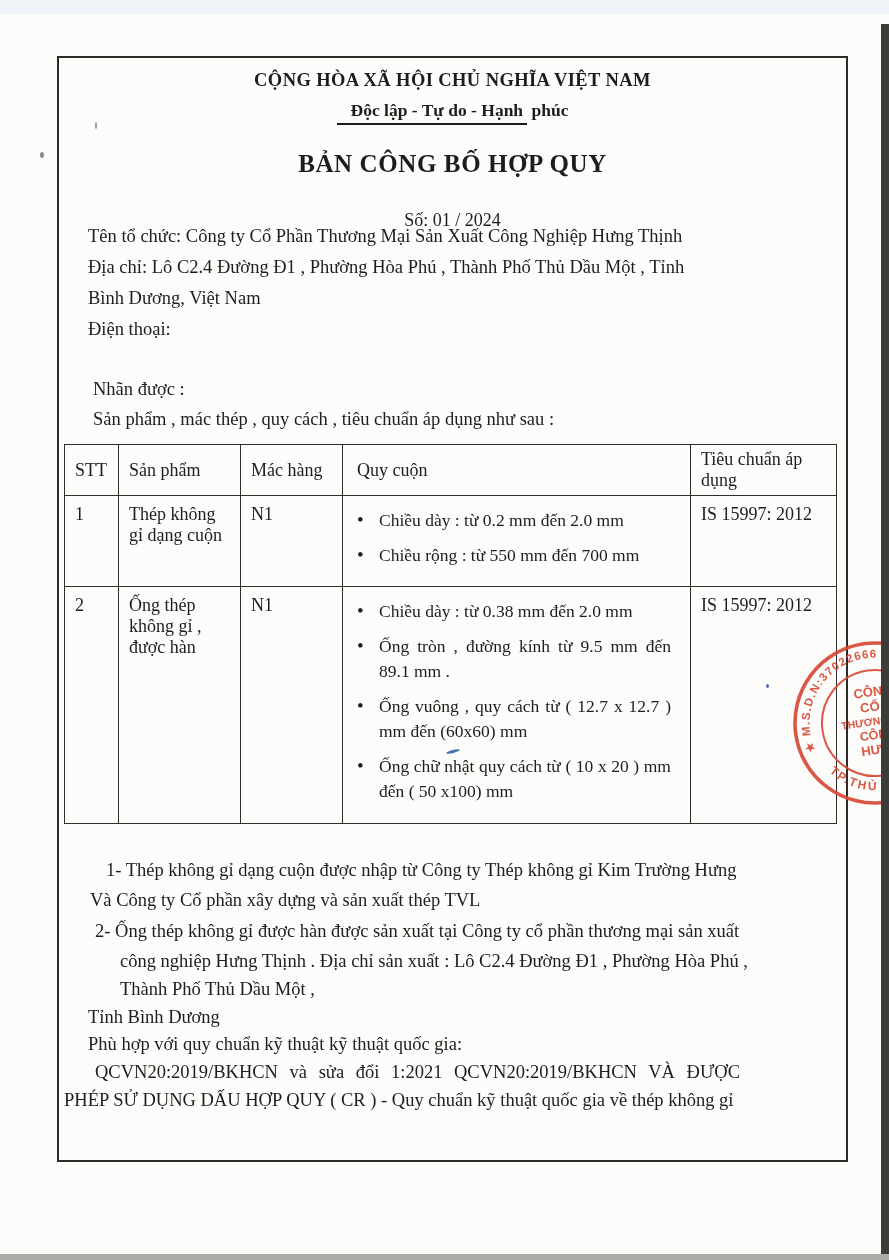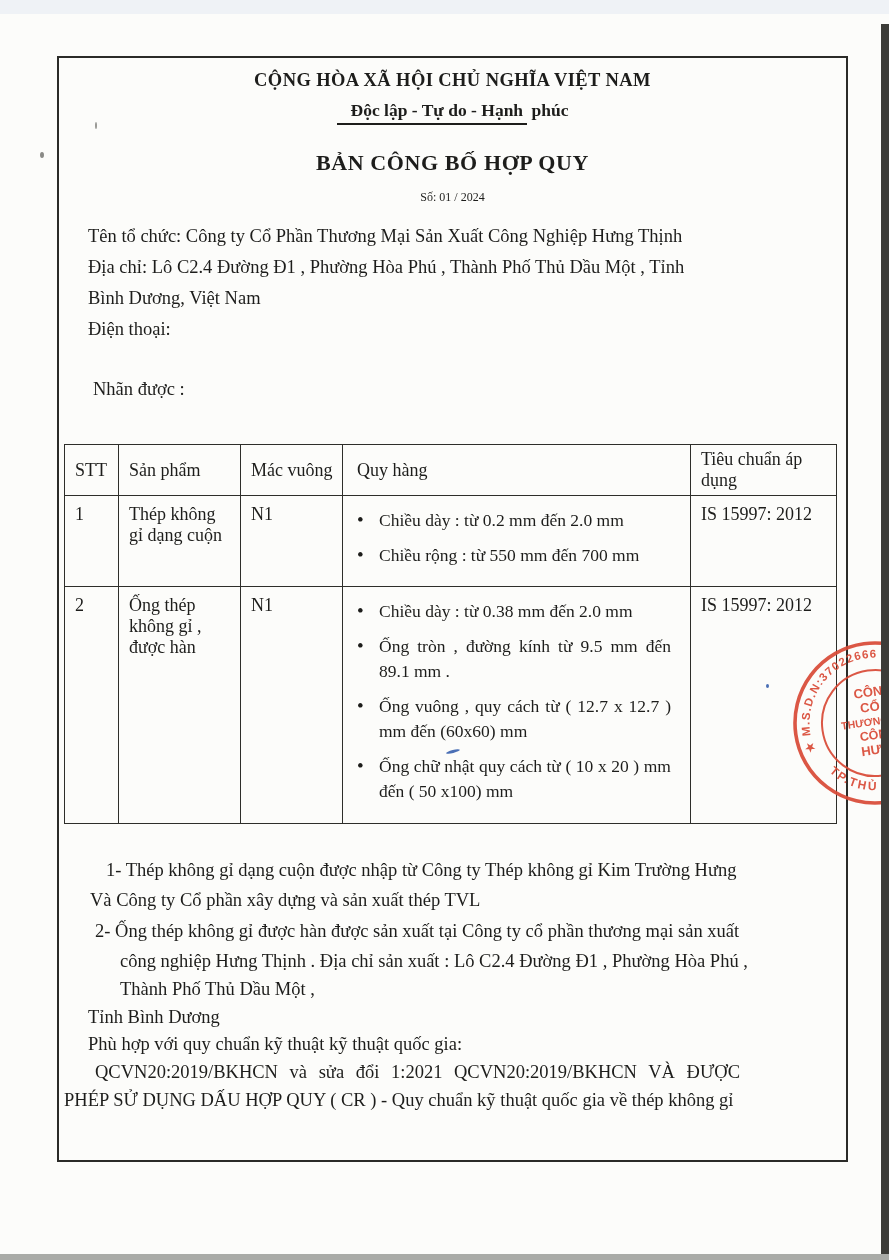--- a/index.html
+++ b/index.html
@@ -17,22 +17,22 @@
   .scan-edge-right{position:absolute;top:24px;right:0;width:8px;height:1236px;z-index:30;}
   .scan-edge-bottom{position:absolute;left:0;bottom:0;width:889px;height:6px;z-index:31;}
   .frame{
     position:absolute;left:57px;top:56px;width:787px;height:1102px;
     border:2px solid #2b2b28;
   }
   .centered{position:absolute;left:57px;width:791px;text-align:center;}
   .nat-header{top:70px;font-size:18.5px;font-weight:bold;letter-spacing:.4px;}
   .motto{top:100px;font-size:17.5px;font-weight:bold;}
   .motto .u{border-bottom:2px solid #1d1d1b;padding:0 4px 3px 14px;}
-  .doc-title{top:150px;font-size:22px;font-weight:bold;letter-spacing:.6px;}
-  .doc-number{top:190px;font-size:12px;}
+  .doc-title{top:150px;font-size:25px;font-weight:bold;letter-spacing:.6px;}
+  .doc-number{top:210px;font-size:18px;}
   .bodyline{position:absolute;font-size:18.5px;white-space:nowrap;}
   .bold{font-weight:bold;}
   table.spec{
     position:absolute;left:64px;top:444px;width:772px;
     border-collapse:collapse;table-layout:fixed;
     font-size:18px;
   }
   table.spec td,table.spec th{
     border:1.6px solid #2e2e2a;
     vertical-align:top;
@@ -68,35 +68,36 @@
   <div class="centered motto"><span class="u">Độc lập - Tự do - Hạnh</span><span> phúc</span></div>
 
   <div class="centered doc-title">BẢN CÔNG BỐ HỢP QUY</div>
   <div class="centered doc-number">Số: 01 / 2024</div>
 
   <div class="bodyline" style="left:88px;top:226px;">Tên tổ chức: Công ty Cổ Phần Thương Mại Sản Xuất Công Nghiệp Hưng Thịnh</div>
   <div class="bodyline" style="left:88px;top:257px;">Địa chỉ: Lô C2.4 Đường Đ1 , Phường Hòa Phú , Thành Phố Thủ Dầu Một , Tỉnh</div>
   <div class="bodyline" style="left:88px;top:288px;">Bình Dương, Việt Nam</div>
   <div class="bodyline" style="left:88px;top:319px;">Điện thoại:</div>
   <div class="bodyline" style="left:93px;top:379px;">Nhãn được :</div>
+  <div class="bodyline" style="left:93px;top:409px;">Sản phẩm , mác thép , quy cách , tiêu chuẩn áp dụng như sau :</div>
 
   <table class="spec">
     <colgroup>
       <col style="width:54px">
         <col style="width:122px">
         <col style="width:102px">
         <col style="width:348px">
         <col style="width:146px">
     </colgroup>
     <tbody>
         <tr class="hdr">
       <th class="c-stt">STT</th>
       <th>Sản phẩm</th>
-      <th>Mác vuông</th>
-      <th style="padding-left:14px">Quy hàng</th>
+      <th>Mác hàng</th>
+      <th style="padding-left:14px">Quy cuộn</th>
       <th>Tiêu chuẩn áp dụng</th>
     </tr>
     <tr style="height:91px">
       <td class="c-stt">1</td>
       <td class="c-sp">Thép không gỉ dạng cuộn</td>
       <td class="c-mac">N1</td>
       <td class="c-qc">
         <div class="bullet">Chiều dày : từ 0.2 mm đến 2.0 mm</div>
         <div class="bullet">Chiều rộng : từ 550 mm đến 700 mm</div>
       </td>

